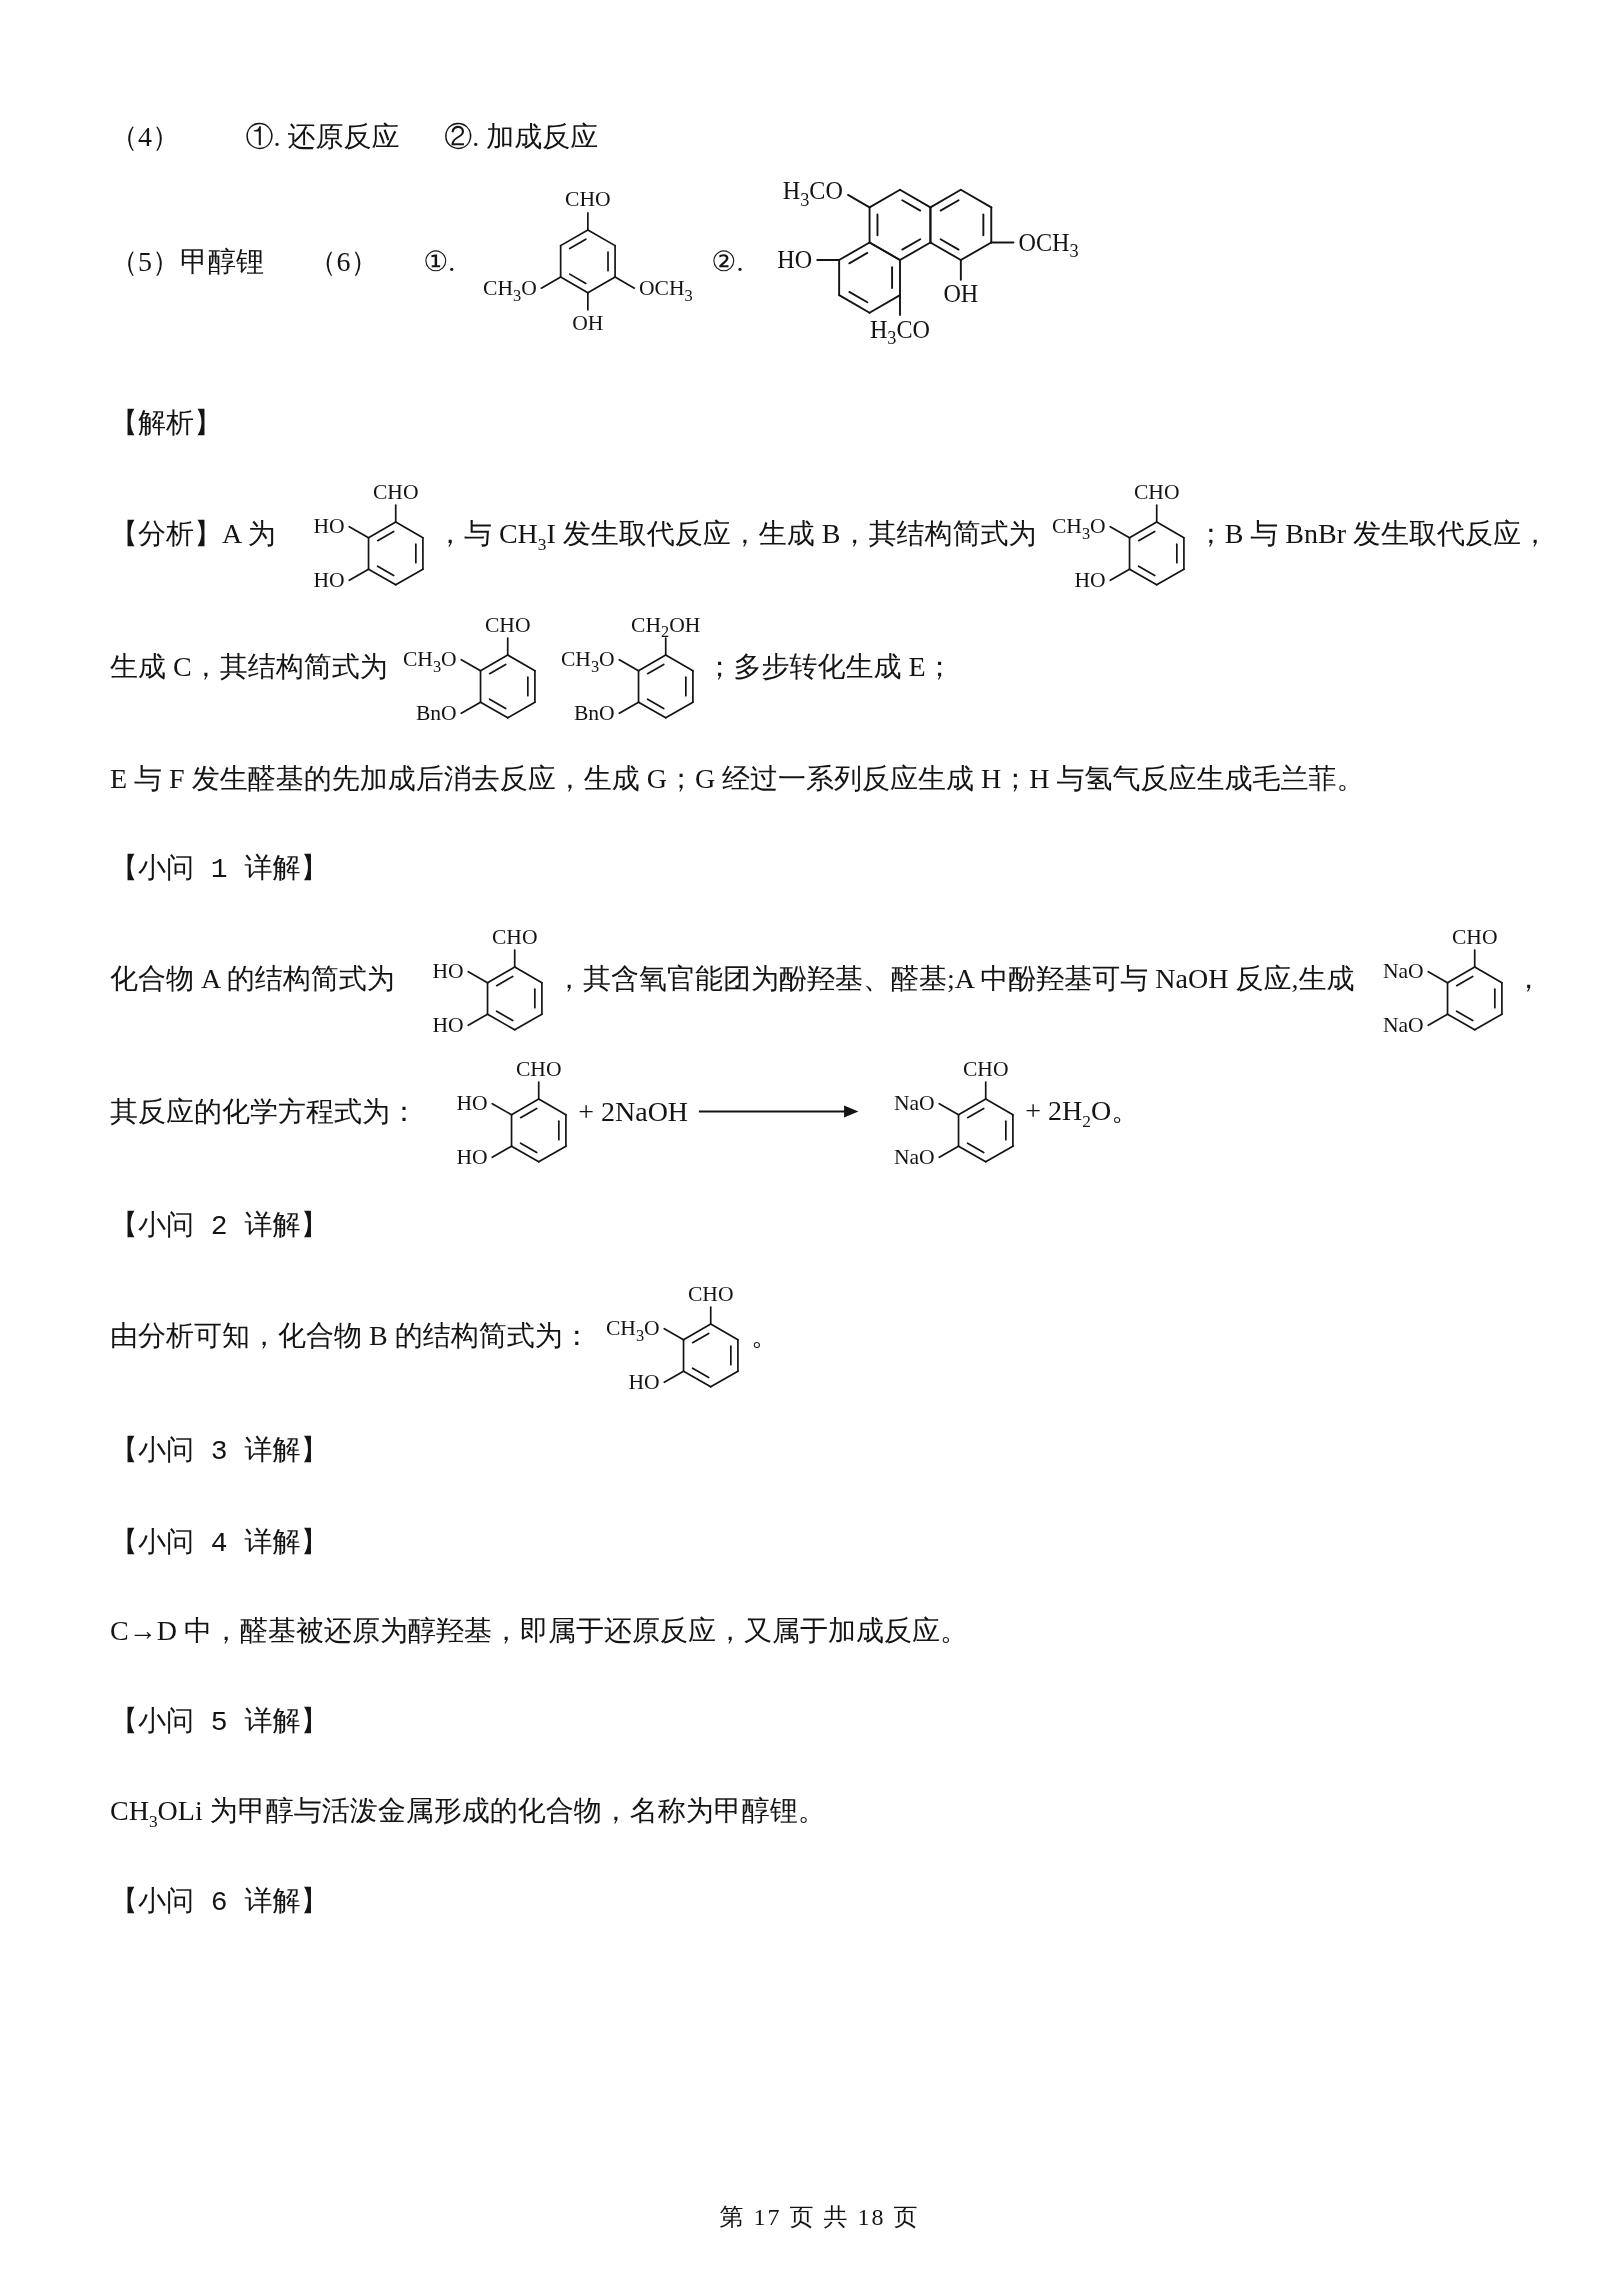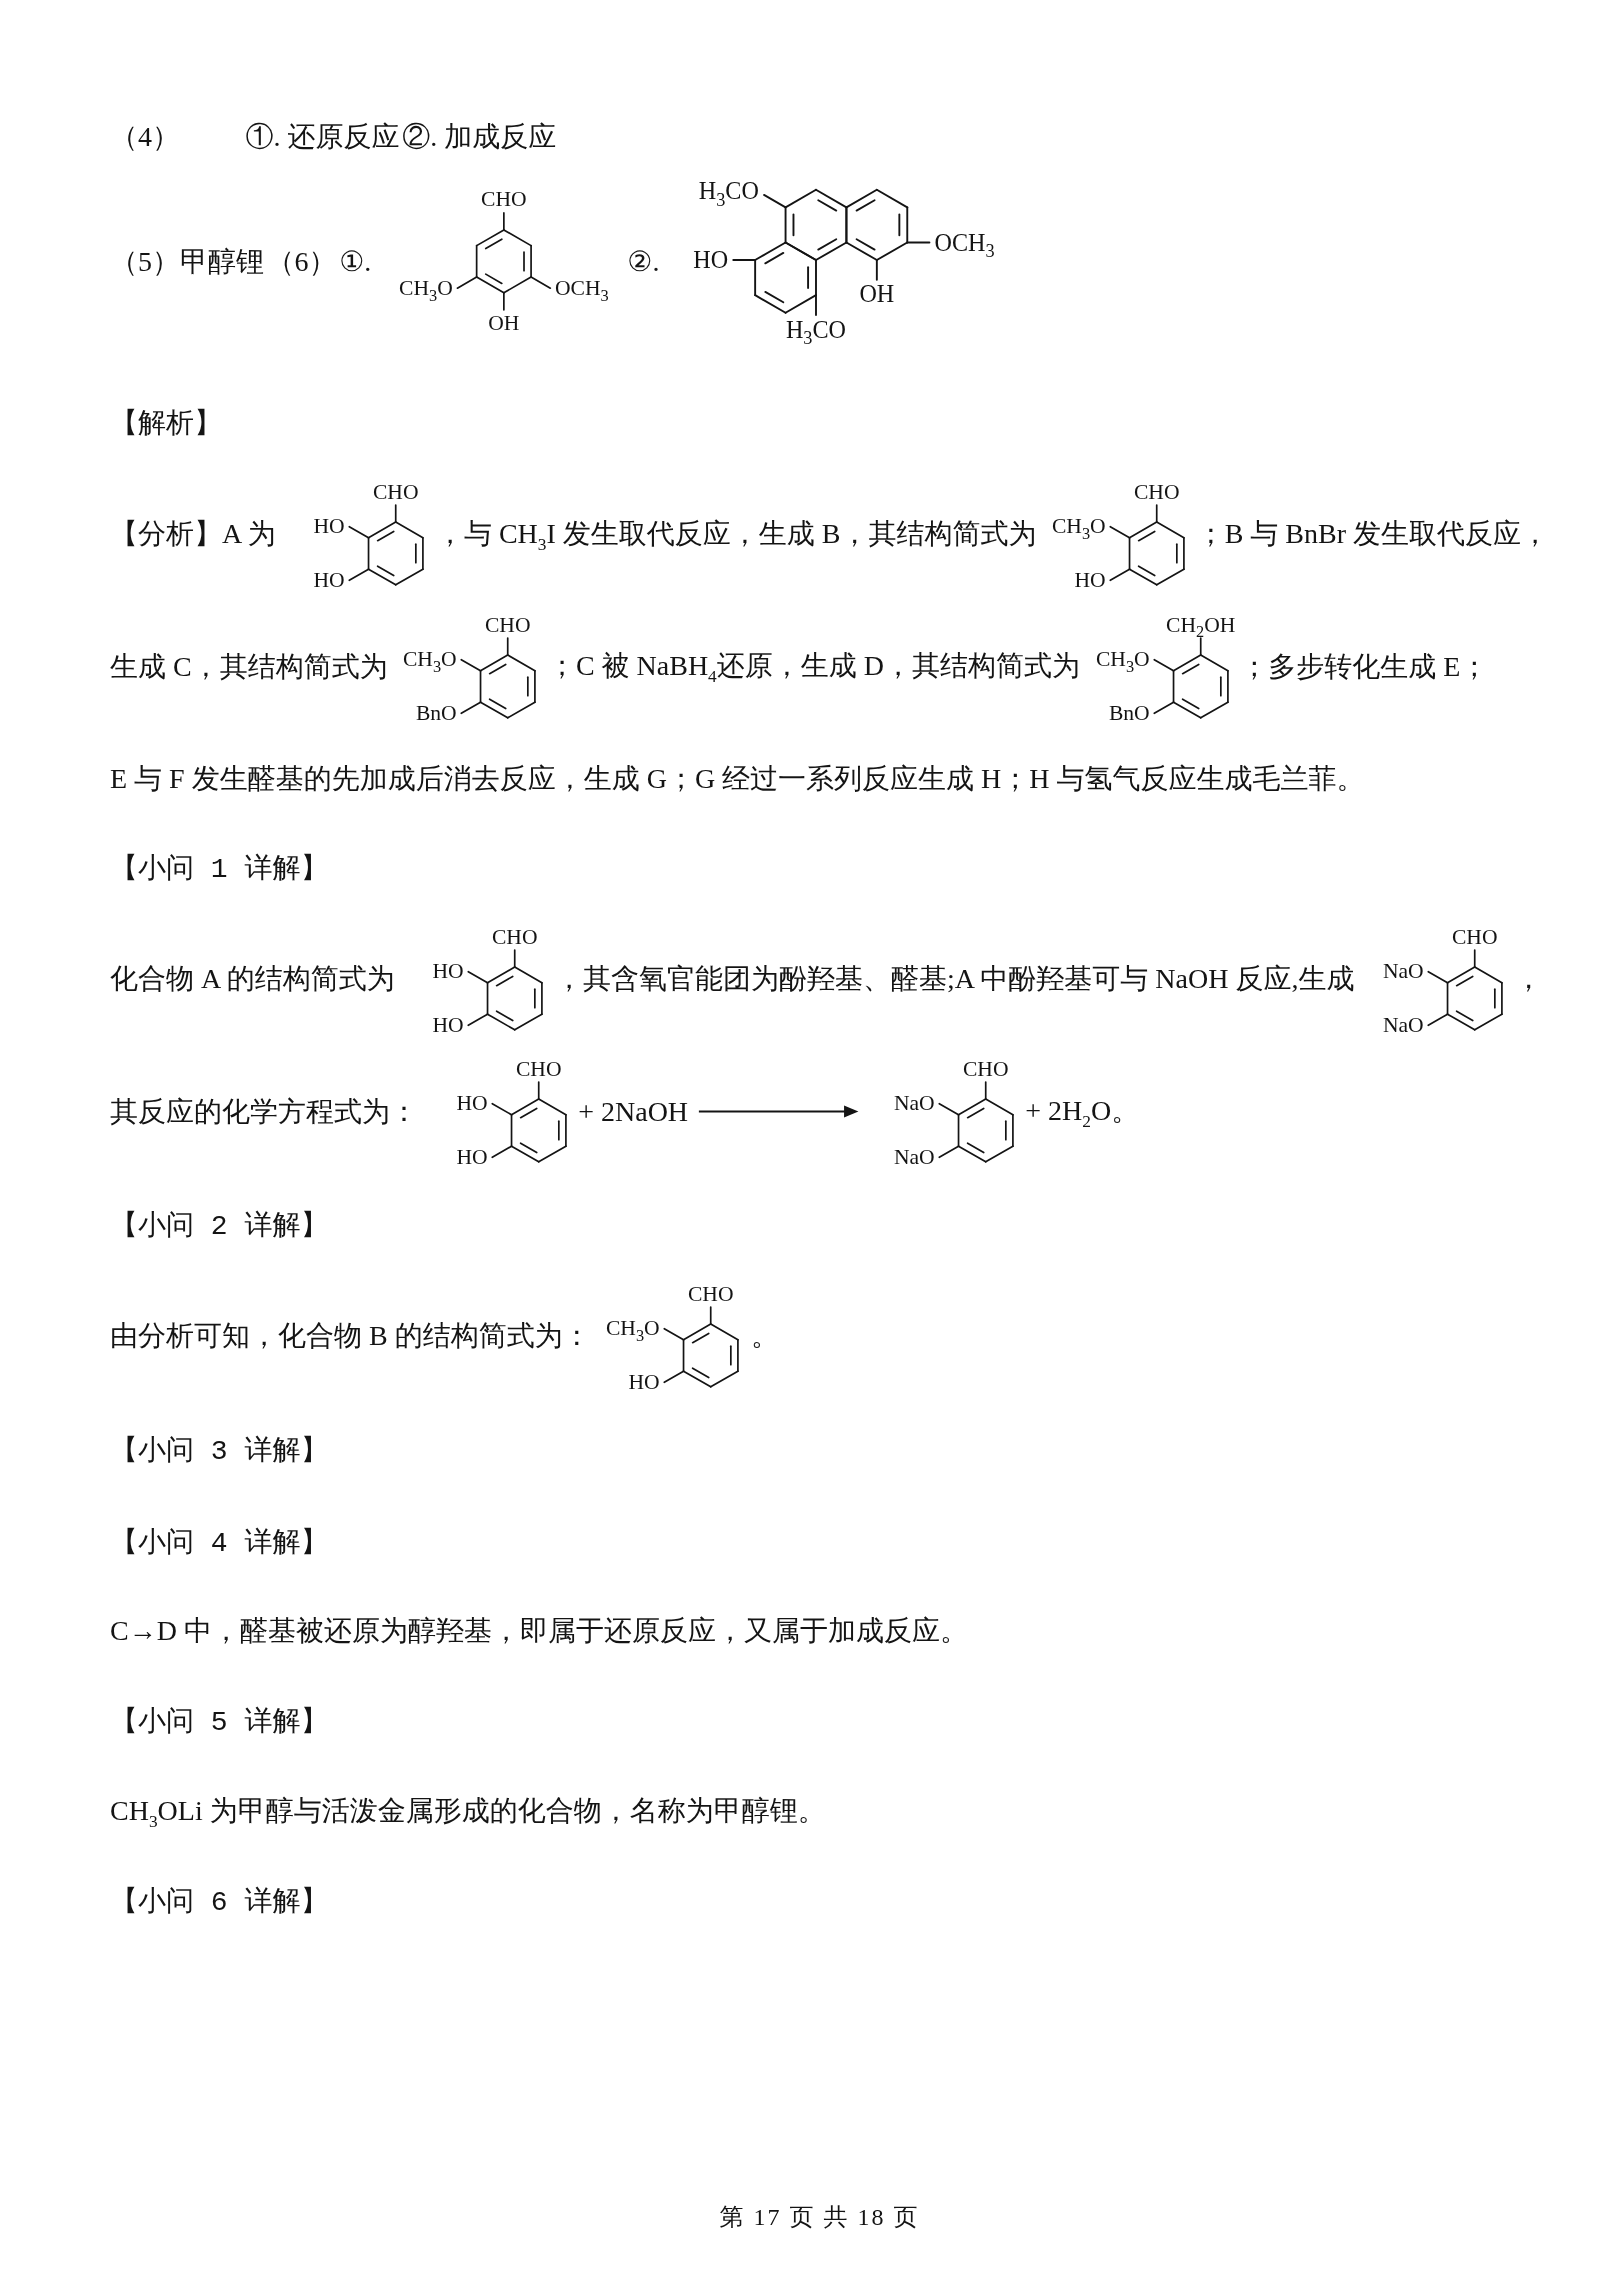--- a/index.html
+++ b/index.html
@@ -8,21 +8,21 @@
     background:#ffffff;color:#141414;overflow:hidden;
     padding:98px 98px 0 110px;
     font-family:"Liberation Serif","DejaVu Serif",serif;
     font-size:28px;
   }
   .para{margin:22px 0;line-height:2.35;text-align:justify;}
   .head{margin:26px 0 14.4px;font-family:Liberation Mono, monospace;}
   .chemrow{display:flex;align-items:center;gap:2.6px;margin:19.6px 0;}
   .chemrow .txt{white-space:nowrap;}
   .sp-xl{margin-right:63px;}
-  .sp-lg{}
+  .sp-lg{margin-right:42px;}
   .sp-md{margin-right:11.8px;}
   .chem{display:inline-flex;}
   .chem-svg line{stroke:#141414;stroke-width:2.6;stroke-linecap:round;}
   .chem-svg text{font-family:"Liberation Serif","DejaVu Serif",serif;font-size:33px;fill:#141414;}
   .chem-svg .sub{font-size:25px;}
   sub{font-size:0.62em;}
   .footer{position:absolute;left:16px;right:0;bottom:62px;text-align:center;font-size:24px;letter-spacing:2px;}
   .mb-big{margin-bottom:42px;}
   .arrow{display:inline-flex;align-items:center;margin:0 5.2px;}
 </style>
@@ -166,21 +166,20 @@
           <line x1="122.31489989181907" y1="134.536" x2="146.92387776575768" y2="148.74399999999997"></line>
           <line x1="180.76122234242325" y1="129.208" x2="180.76122234242325" y2="100.792"></line>
           <line x1="150" y1="67" x2="150" y2="41"></line>
           <text x="150" y="31" text-anchor="middle">CHO</text>
           <line x1="108.43" y1="91" x2="79" y2="74"></line>
           <text x="72" y="84" text-anchor="end">CH<tspan class="sub" dy="9">3</tspan><tspan dy="-9">​</tspan>O</text>
           <line x1="108.43" y1="139" x2="79" y2="156"></line>
           <text x="72" y="167" text-anchor="end">BnO</text>
         </svg>
       </span>
-    <span class="txt">；C 被 NaBH<sub>4</sub>还原，生成 D，其结构简式为</span>
     <span class="chem">
         <svg class="chem-svg" width="155" height="113" viewBox="-30 0 237 172" style="font-size:43px">
           <line x1="150" y1="67" x2="108.43078061834694" y2="91"></line>
           <line x1="108.43078061834694" y1="91" x2="108.43078061834694" y2="139"></line>
           <line x1="108.43078061834694" y1="139" x2="150" y2="163"></line>
           <line x1="150" y1="163" x2="191.56921938165306" y2="139"></line>
           <line x1="191.56921938165306" y1="139" x2="191.56921938165306" y2="91"></line>
           <line x1="191.56921938165306" y1="91" x2="150" y2="67"></line>
           <line x1="146.92387776575768" y1="81.256" x2="122.31489989181907" y2="95.46400000000001"></line>
           <line x1="122.31489989181907" y1="134.536" x2="146.92387776575768" y2="148.74399999999997"></line>

